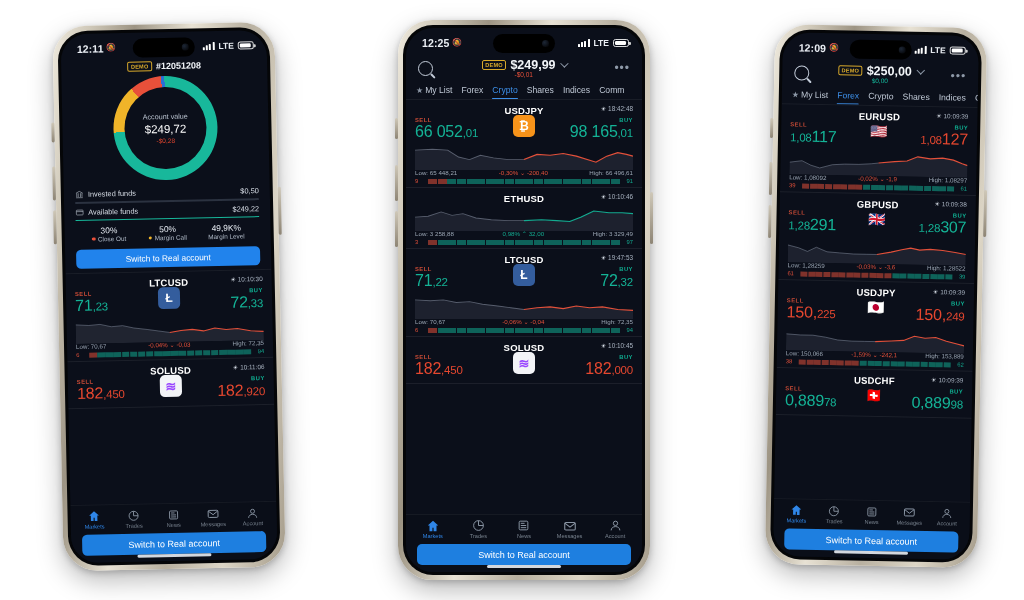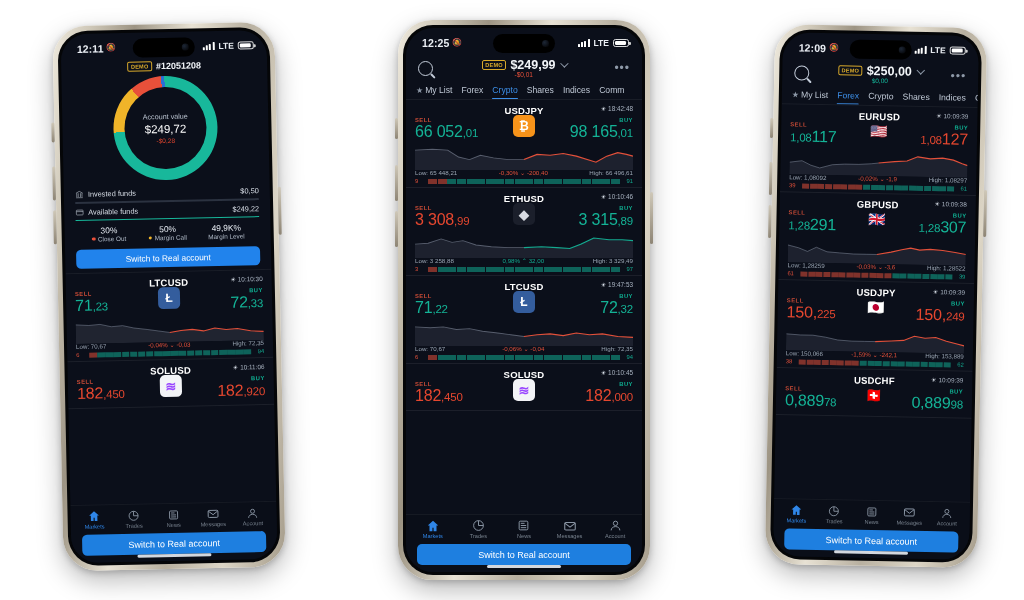--- a/index.html
+++ b/index.html
@@ -512,31 +512,20 @@
           </div>
 
           <div class="q">
             <div class="q-top">
               <span class="q-sym">ETHUSD</span>
               <span class="q-time">
                   <span class="sun">☀</span>
                   <span>10:10:46</span>
                 </span>
             </div>
-            <div class="q-mid">
-              <div class="side">
-                <span class="lbl sell">SELL</span>
-                <span class="price down"><span>3 308</span><span class="dec">,99</span></span>
-              </div>
-              <div class="sym-badge" style="background:#1b1f2b;font-size:13px;color:#d8dbe2">◆</div>
-              <div class="side right">
-                <span class="lbl buy">BUY</span>
-                <span class="price up"><span>3 315</span><span class="dec">,89</span></span>
-              </div>
-            </div>
             <div class="spark">
               <svg viewBox="0 0 200 30" preserveAspectRatio="none">
                 <path d="M0,14 L12,13 L24,8 L34,12 L44,10 L56,15 L70,17 L86,18 L100,18 L116,17 L130,18 L142,19 L152,14 L164,7 L178,9 L190,9 L200,10 L200,30 L0,30 Z" fill="rgba(140,150,170,.14)"></path>
                 <path d="M0,14 L12,13 L24,8 L34,12 L44,10 L56,15 L70,17 L86,18 L100,18" fill="none" stroke="rgba(170,180,200,.45)" stroke-width="1"></path>
                 <path d="M100,18 L116,17 L130,18 L142,19 L152,14 L164,7 L178,9 L190,9 L200,10" fill="none" stroke="#13a98f" stroke-width="1.3"></path>
               </svg>
             </div>
             <div class="q-stats">
               <span>Low: 3 258,88</span>
               <span class="chg pos">0,98%  ⌃ 32,00</span>

